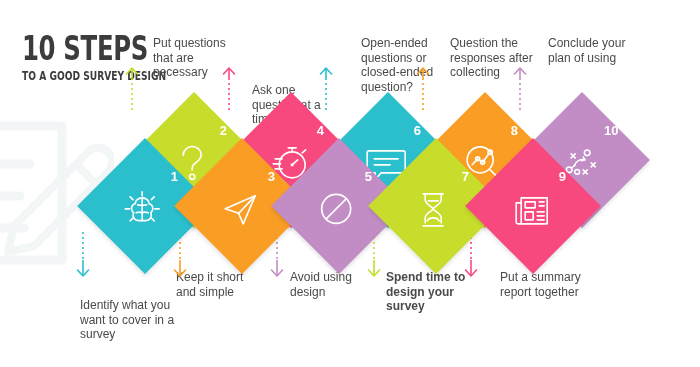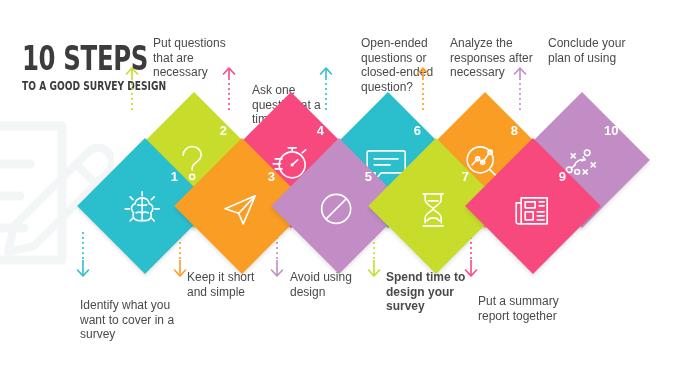--- a/index.html
+++ b/index.html
@@ -9,21 +9,21 @@
     font-family: "Liberation Sans", sans-serif;
     overflow: hidden;
   }
   #stage { position: relative; width: 700px; height: 367px; background: #fff; }
 
   
   #watermark { position: absolute; left: -16px; top: 118px; width: 130px; height: 150px;
                opacity: 1; pointer-events: none; }
 
   
-  #title-block { position: absolute; left: 22px; top: 42px; width: 140px; }
+  #title-block { position: absolute; left: 22px; top: 32px; width: 140px; }
   #main-title {
     font-family: "DejaVu Sans", sans-serif;
     font-weight: bold; font-size: 33px; line-height: 34px;
     letter-spacing: -0.5px; color: #3c3c3c;
     transform: scaleX(0.74); transform-origin: left center;
     white-space: nowrap;
   }
   #sub-title {
     font-family: "DejaVu Sans", sans-serif;
     font-weight: bold; font-size: 12.5px; line-height: 14px;
@@ -154,21 +154,21 @@
         <path d="M12 26 L42 13 L30 41 L25.5 30.5 Z"></path>
         <path d="M42 13 L25.5 30.5"></path>
       </g>
           </svg></div>
       </div>
       <div class="arrow" style="z-index: 1; left: 172px; top: 232px;"><svg width="16" height="46" viewBox="0 0 16 46">
           <path d="M8 0 V28" stroke="#f99d25" stroke-width="1.6" fill="none" stroke-dasharray="2 3"></path>
           <path d="M8 28 V44" stroke="#f99d25" stroke-width="1.6" fill="none"></path>
           <path d="M2.5 38 L8 44 L13.5 38" stroke="#f99d25" stroke-width="1.6" fill="none" stroke-linecap="round" stroke-linejoin="round"></path>
         </svg></div>
-      <div class="label bottom" style="width: 78px; left: 187px; top: 270px; height: auto; display: block;">Keep it short and simple</div>
+      <div class="label bottom" style="width: 78px; left: 176px; top: 270px; height: auto; display: block;">Keep it short and simple</div>
       <div class="diamond" style="left: 242.5px; top: 112px; background: rgb(248, 73, 127); z-index: 2;">
         <div class="dnum">4</div>
         <div class="dicon"><svg viewBox="0 0 52 52" width="52" height="52">
       <g fill="none" stroke="#ffffff" stroke-width="1.6" stroke-linecap="round" stroke-linejoin="round">
         <circle cx="30" cy="28" r="13"></circle>
         <path d="M30 28 L35.5 23"></path>
         <path d="M26 11 h8"></path>
         <path d="M30 11 v4"></path>
         <path d="M40 16 l3.5-3"></path>
         <path d="M13 22 h7"></path>
@@ -246,21 +246,21 @@
         <circle cx="26.5" cy="25.5" r="2"></circle>
         <circle cx="34" cy="15.5" r="2.2"></circle>
       </g>
           </svg></div>
       </div>
       <div class="arrow" style="z-index: 1; left: 414.5px; top: 66px;"><svg width="16" height="44" viewBox="0 0 16 44">
           <path d="M8 44 V14" stroke="#f99d25" stroke-width="1.6" fill="none" stroke-dasharray="2 3"></path>
           <path d="M8 14 V2" stroke="#f99d25" stroke-width="1.6" fill="none"></path>
           <path d="M2.5 8 L8 2 L13.5 8" stroke="#f99d25" stroke-width="1.6" fill="none" stroke-linecap="round" stroke-linejoin="round"></path>
         </svg></div>
-      <div class="label top" style="width: 92px; left: 450px; top: 36px; height: 62px; display: flex; align-items: flex-start;">Analyze the responses after necessary</div>
+      <div class="label top" style="width: 92px; left: 450px; top: 36px; height: 62px; display: flex; align-items: flex-start;">Question the responses after collecting</div>
       <div class="diamond" style="left: 485px; top: 158px; background: rgb(248, 73, 127); z-index: 3;">
         <div class="dnum">9</div>
         <div class="dicon"><svg viewBox="0 0 52 52" width="52" height="52">
       <g fill="none" stroke="#ffffff" stroke-width="1.6" stroke-linecap="round" stroke-linejoin="round">
         <path d="M17 15 h26 v26 h-26 z"></path>
         <path d="M17 20 h-5 v19 a2 2 0 0 0 2 2 h3"></path>
         <path d="M21 19 h10 v6 h-10 z"></path>
         <path d="M35 19 h5"></path>
         <path d="M35 23 h5"></path>
         <path d="M21 29 h8 v8 h-8 z"></path>
@@ -268,21 +268,21 @@
         <path d="M33 33 h7"></path>
         <path d="M33 37 h7"></path>
       </g>
           </svg></div>
       </div>
       <div class="arrow" style="z-index: 1; left: 463px; top: 232px;"><svg width="16" height="46" viewBox="0 0 16 46">
           <path d="M8 0 V28" stroke="#f8497f" stroke-width="1.6" fill="none" stroke-dasharray="2 3"></path>
           <path d="M8 28 V44" stroke="#f8497f" stroke-width="1.6" fill="none"></path>
           <path d="M2.5 38 L8 44 L13.5 38" stroke="#f8497f" stroke-width="1.6" fill="none" stroke-linecap="round" stroke-linejoin="round"></path>
         </svg></div>
-      <div class="label bottom" style="width: 86px; left: 478px; top: 270px; height: auto; display: block; margin-top: 24px;">Put a summary report together</div>
+      <div class="label bottom" style="width: 86px; left: 500px; top: 270px; height: auto; display: block;">Put a summary report together</div>
       <div class="diamond" style="left: 533.5px; top: 112px; background: rgb(194, 140, 196); z-index: 2;">
         <div class="dnum">10</div>
         <div class="dicon"><svg viewBox="0 0 52 52" width="52" height="52">
       <g fill="none" stroke="#ffffff" stroke-width="1.6" stroke-linecap="round" stroke-linejoin="round">
         <path d="M18 17 l4 4 M22 17 l-4 4"></path>
         <path d="M30 33 l4 4 M34 33 l-4 4"></path>
         <path d="M38 26 l4 4 M42 26 l-4 4"></path>
         <circle cx="34" cy="16" r="2.8"></circle>
         <circle cx="16" cy="33" r="2.8"></circle>
         <circle cx="24" cy="35" r="2.4"></circle>

